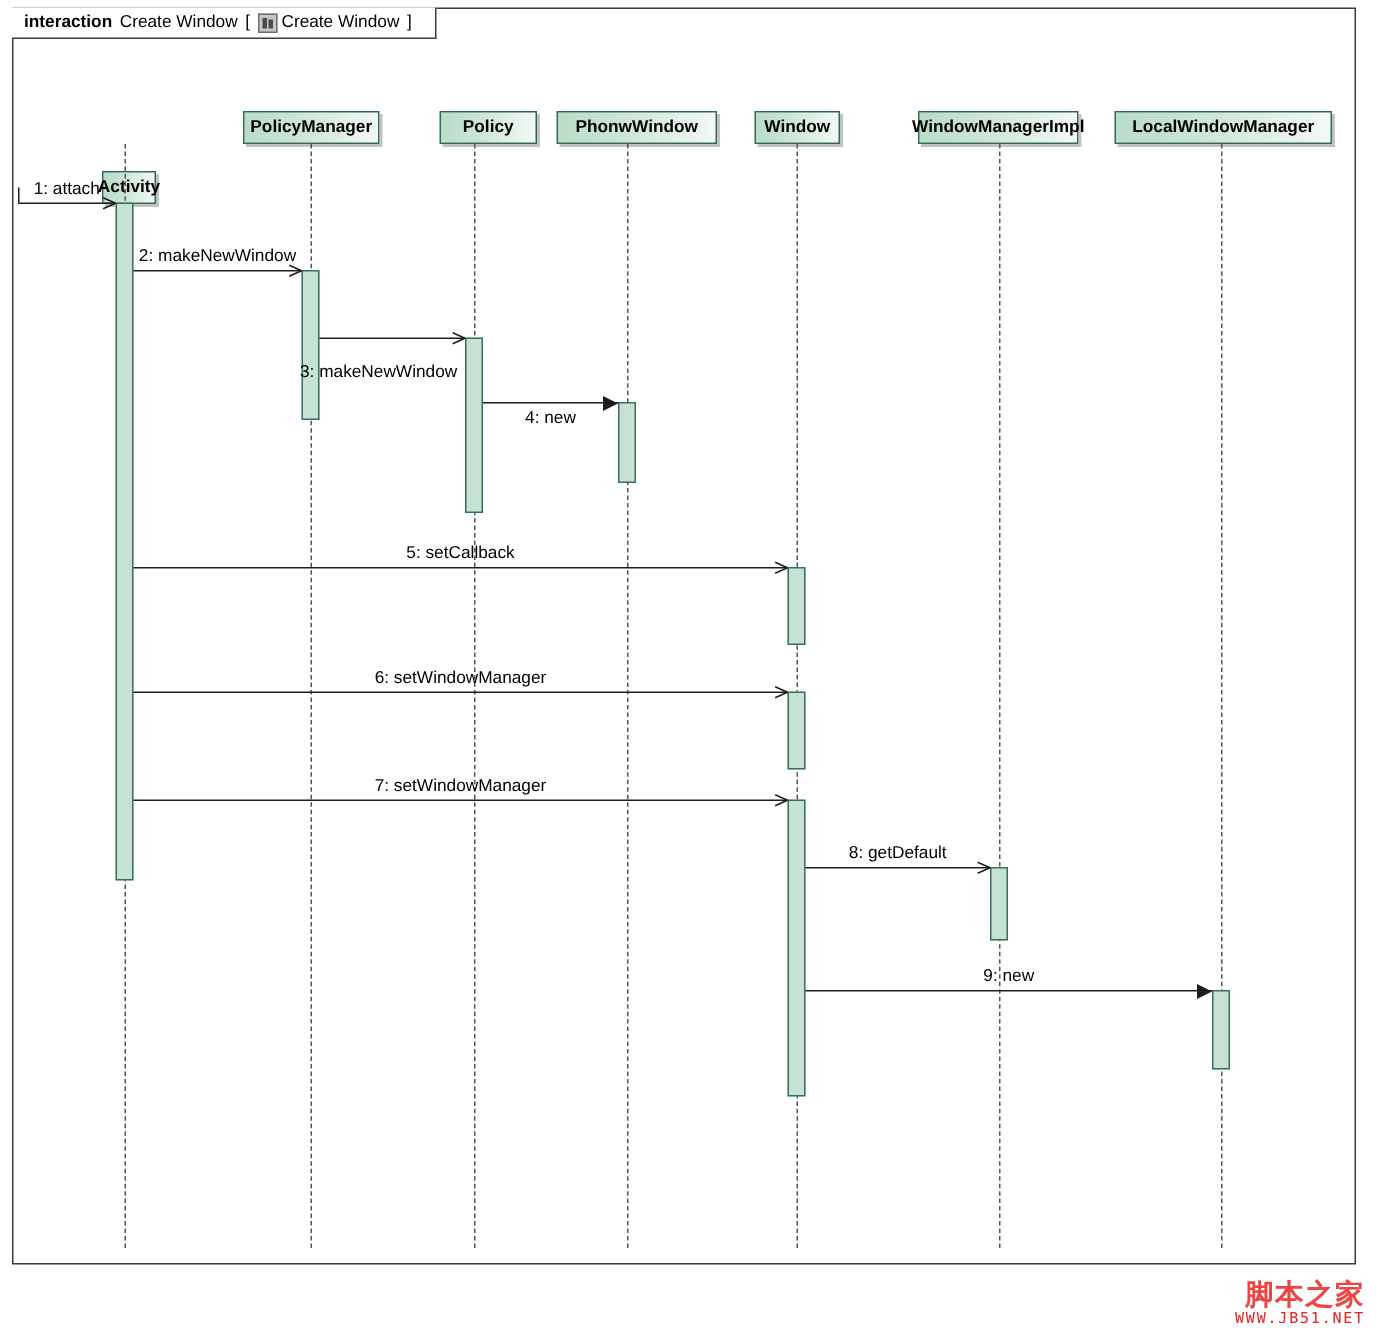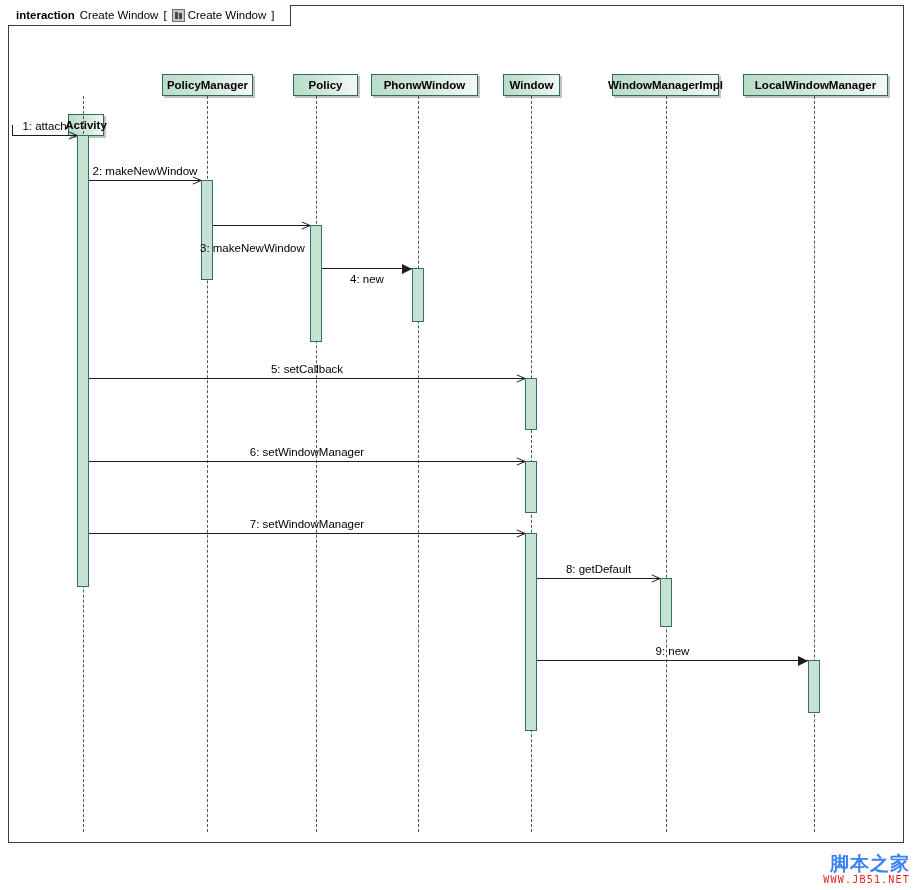--- a/index.html
+++ b/index.html
@@ -162,21 +162,21 @@
   .watermark {
     position: absolute;
     right: 8px;
     bottom: 4px;
     text-align: right;
     user-select: none;
   }
   .wm-cn {
     font-size: 19px;
     font-weight: bold;
-    color: #3b82f6;
+    color: #ef4444;
     letter-spacing: 1px;
     line-height: 21px;
     font-family: "DejaVu Sans", sans-serif;
   }
   .wm-url {
     font-size: 10px;
     color: #e8201f;
     letter-spacing: 1.2px;
     line-height: 12px;
     font-family: "DejaVu Sans Mono", monospace;

